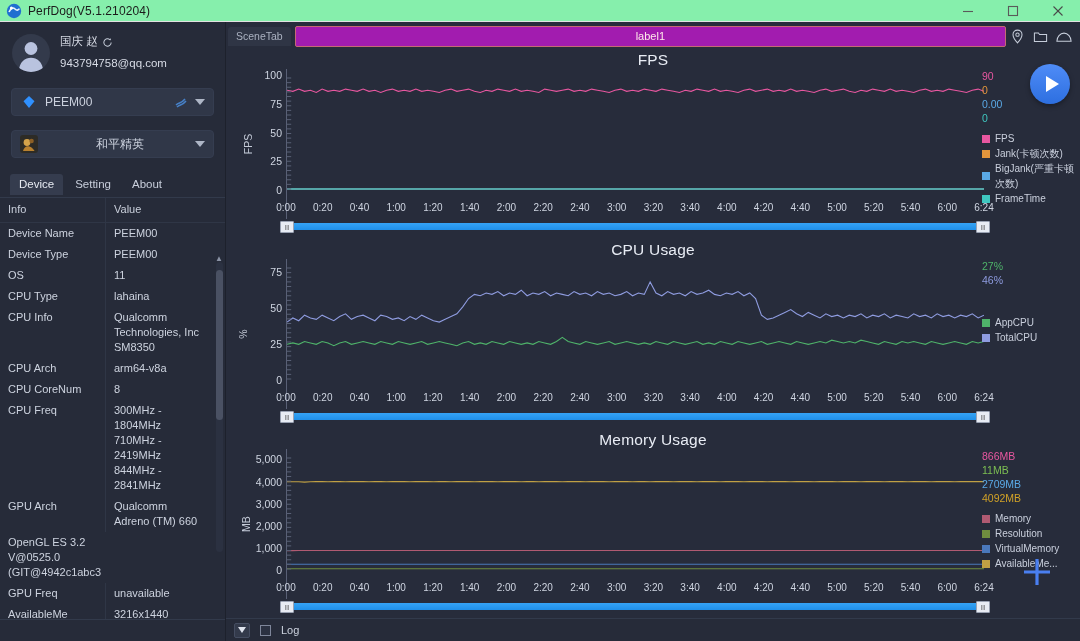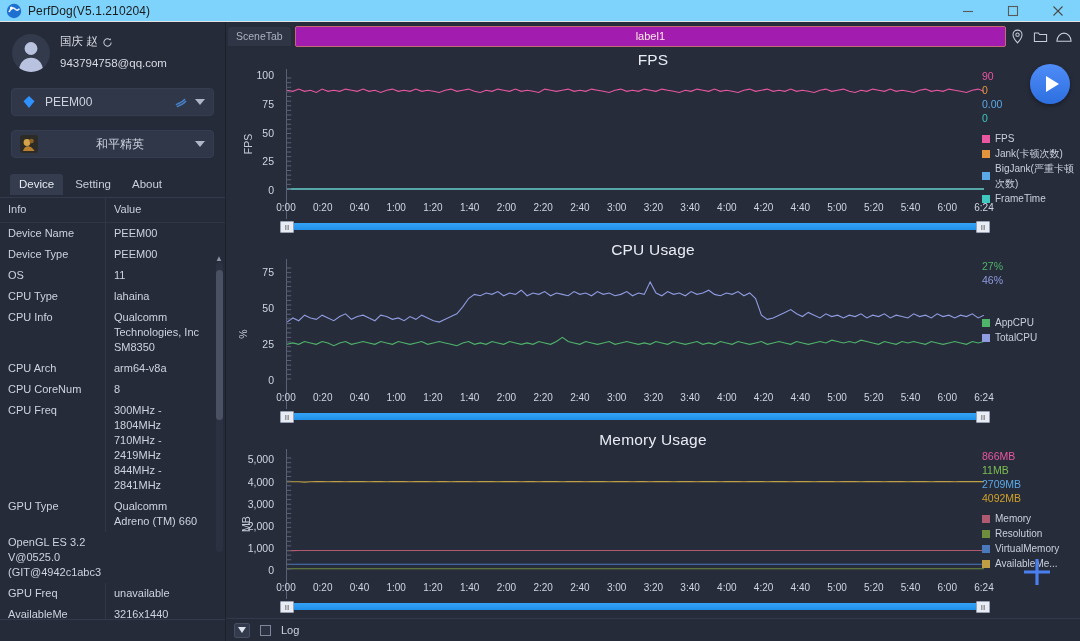--- a/index.html
+++ b/index.html
@@ -5,21 +5,21 @@
   * { box-sizing: border-box; margin: 0; padding: 0; }
   html, body {
     width: 1080px; height: 641px; overflow: hidden;
     font-family: "Liberation Sans", sans-serif;
     background: #2b3040;
   }
   .app { position: relative; width: 1080px; height: 641px; }
 
   
   .titlebar {
-    height: 22px; background: #7dd3fc; display: flex; align-items: center;
+    height: 22px; background: #86efac; display: flex; align-items: center;
     border-bottom: 1px solid #e2e2e2;
   }
   .tb-icon { width: 16px; height: 16px; margin-left: 6px; margin-right: 6px; flex: 0 0 auto; }
   .tb-title { font-size: 12px; color: #1b1b1b; letter-spacing: .1px; }
   .tb-spacer { flex: 1 1 auto; }
   .tb-btn {
     width: 45px; height: 22px; display: flex; align-items: center; justify-content: center;
     color: #4a4a4a;
   }
   .tb-btn svg { display: block; }
@@ -106,21 +106,21 @@
   }
   .chart-title {
     text-align: center; color: #e8ecf4; font-size: 15.5px; padding-top: 3px; letter-spacing: .2px;
   }
   .plotwrap { position: relative; height: 150px; }
   .ylabel {
     position: absolute; left: 12px; top: 50%; transform: translateY(-50%) rotate(-90deg);
     color: #c5cbd8; font-size: 10.5px; transform-origin: center;
   }
   .ytick {
-    position: absolute; right: 8px; transform: translateY(-50%);
+    position: absolute; right: 0; transform: translateY(-50%);
     color: #cfd5e1; font-size: 10.5px; text-align: right;
   }
   .ytickcol { position: absolute; left: 0; top: 0; width: 56px; height: 100%; }
   .plot {
     position: absolute; left: 60px; right: 96px; top: 0; bottom: 0;
     border-left: 1px solid #596076;
   }
   .plot svg { display: block; width: 100%; height: 100%; }
 
   .xaxis { position: absolute; left: 60px; right: 96px; bottom: 22px; height: 14px; }
@@ -298,21 +298,21 @@
             <div class="trow">
               <span class="c1">CPU Freq</span>
               <span class="c2">300MHz -
 1804MHz
 710MHz -
 2419MHz
 844MHz -
 2841MHz</span>
             </div>
             <div class="trow">
-              <span class="c1">GPU Type</span>
+              <span class="c1">GPU Arch</span>
               <span class="c2">Qualcomm
 Adreno (TM) 660</span>
             </div>
             <div class="trow">
               <span class="c2">OpenGL ES 3.2
 V@0525.0
 (GIT@4942c1abc3</span>
             </div>
             <div class="trow">
               <span class="c1">GPU Freq</span>

